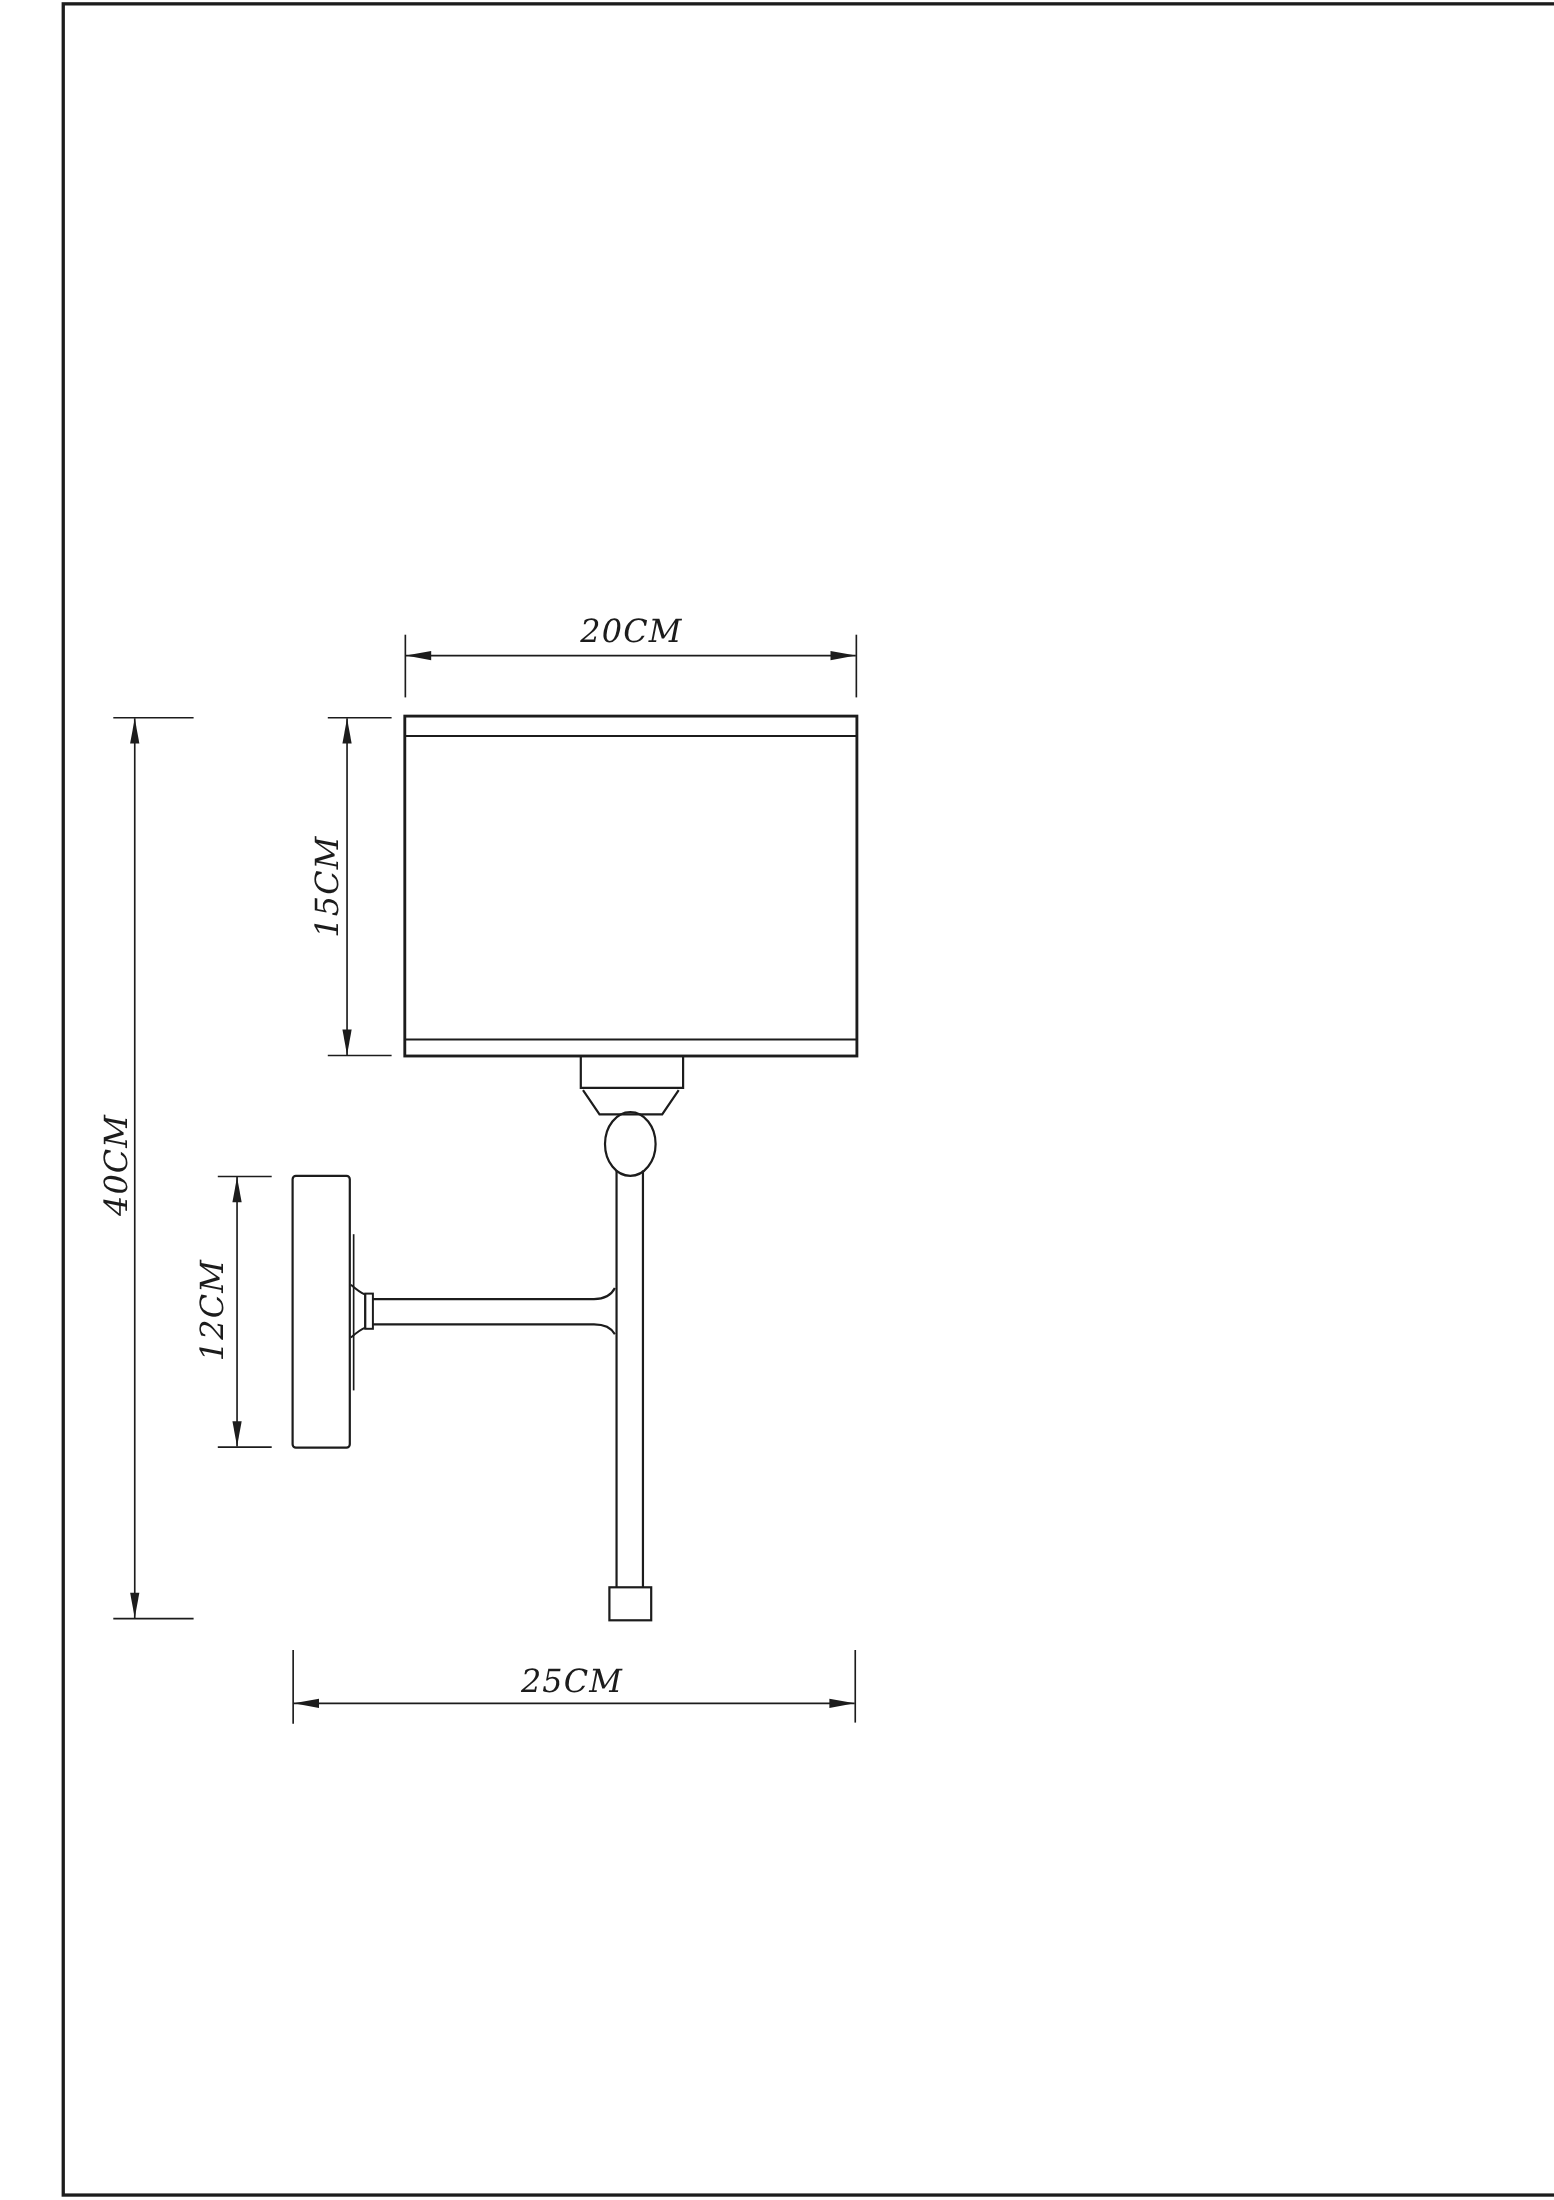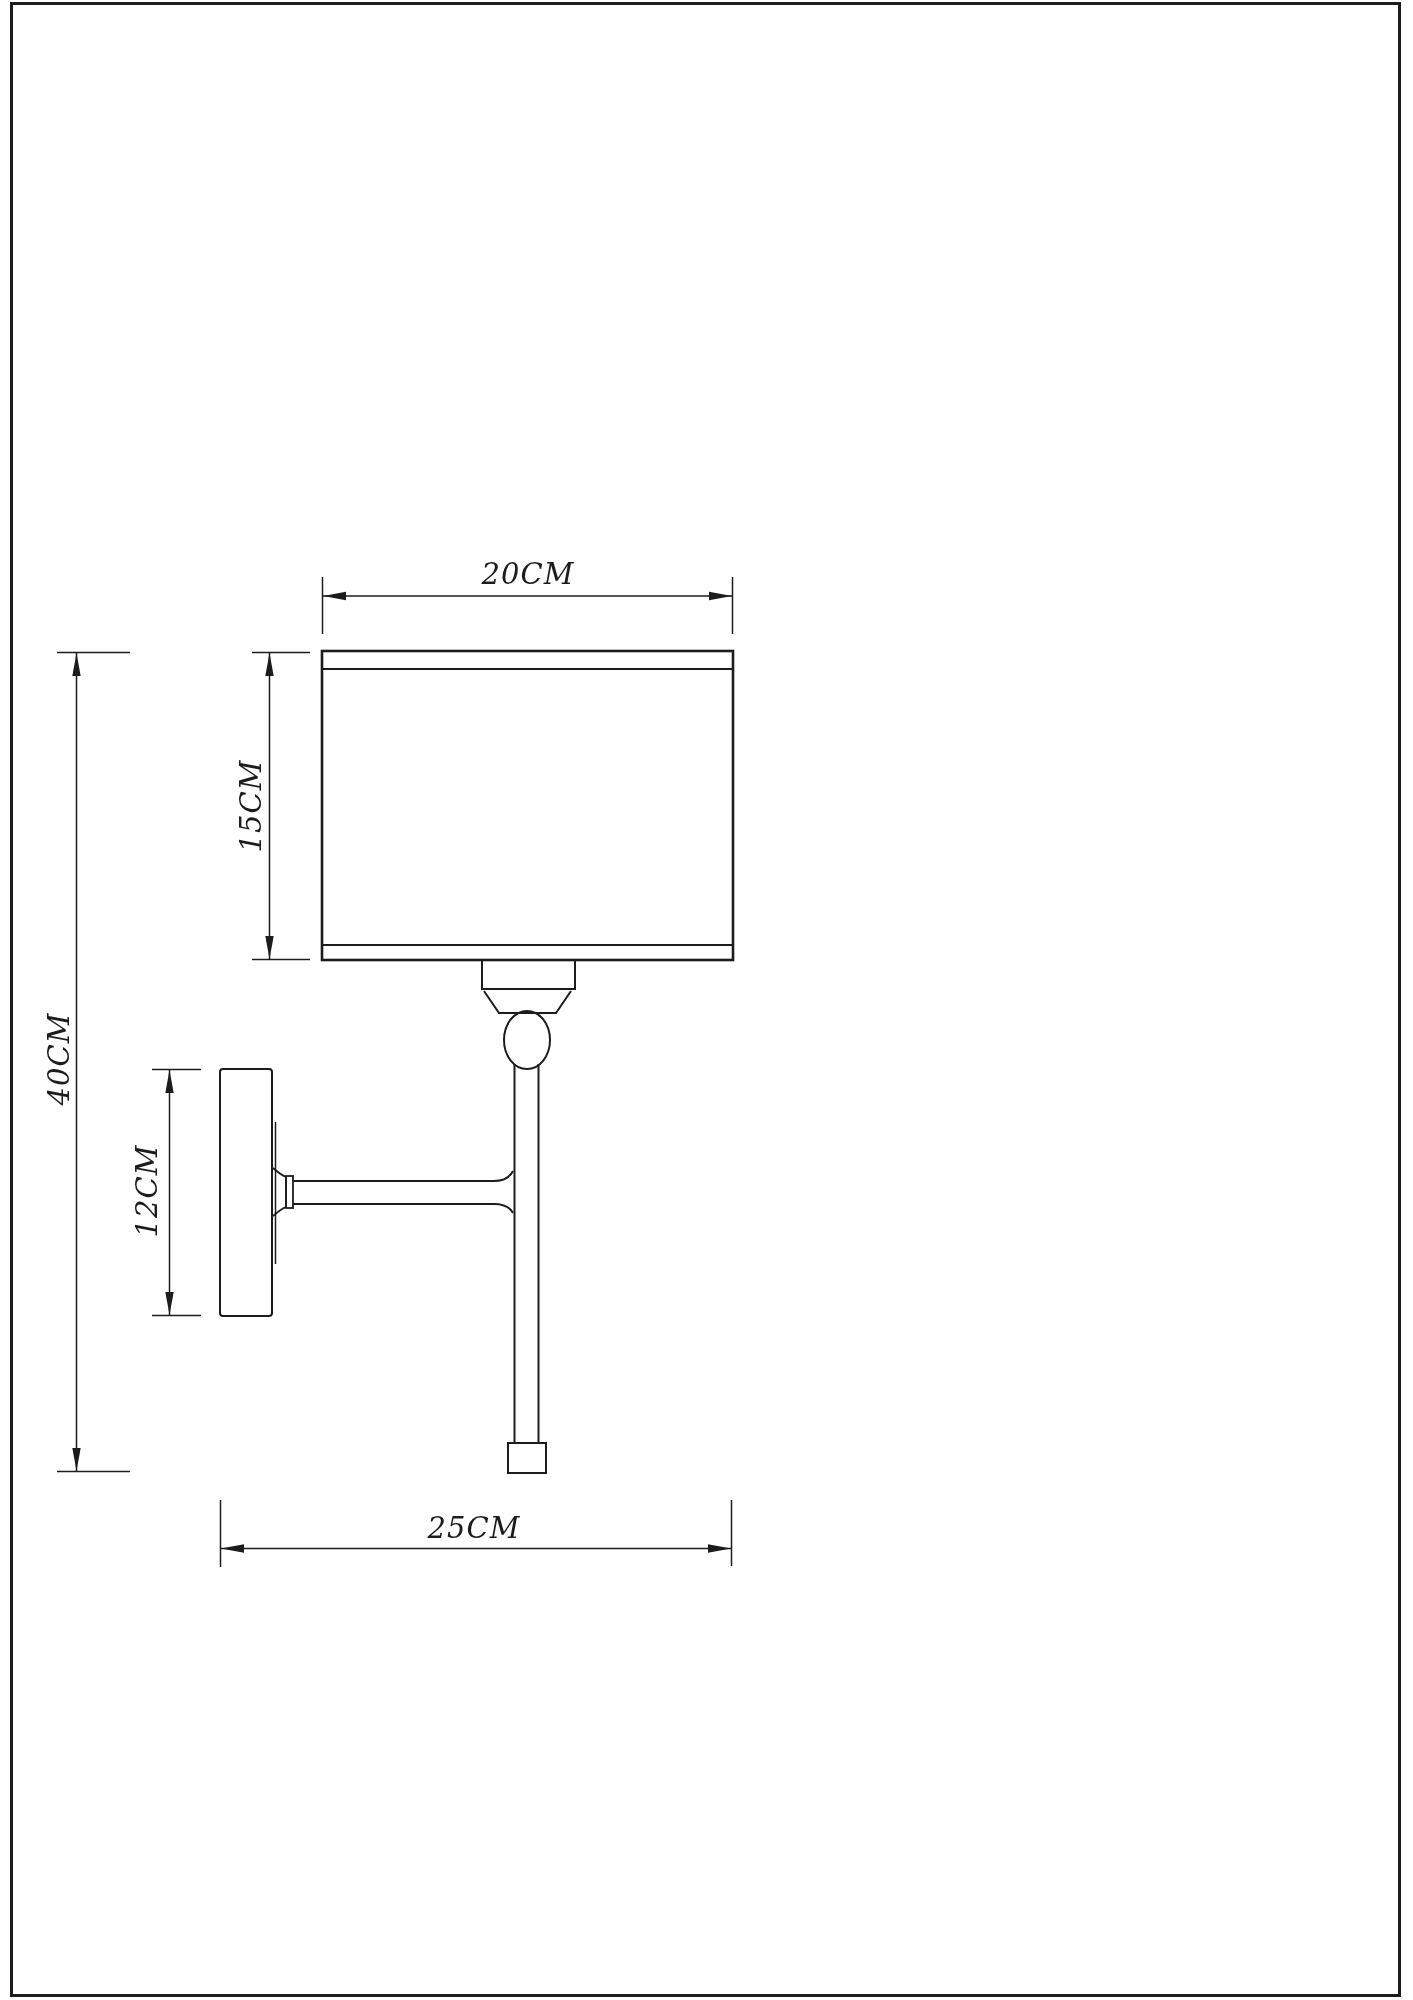--- a/index.html
+++ b/index.html
@@ -3,21 +3,21 @@
 <meta charset="utf-8">
 <style>
   :root { --line-color: #1c1c1c; --bg-color: #ffffff; }
   html, body { margin: 0; padding: 0; }
   body {
     width: 1413px; height: 2000px;
     background: var(--bg-color);
     font-family: "DejaVu Serif", "Liberation Serif", serif;
     overflow: hidden;
   }
-  .canvas-wrap { position: relative; width: 1203px; height: 2000px; }
+  .canvas-wrap { position: relative; width: 1203px; height: 2000px; margin-left: 46px; }
   svg { position: absolute; left: 0; top: 0; display: block; }
 
   .ln        { stroke: var(--line-color); fill: none; }
   .w-frame   { stroke-width: 3; }
   .w-bold    { stroke-width: 2.6; }
   .w-obj     { stroke-width: 2; }
   .w-trim    { stroke-width: 1.8; }
   .w-dim     { stroke-width: 1.5; }
   .arrow     { fill: var(--line-color); stroke: none; }
   .dim-text  {

